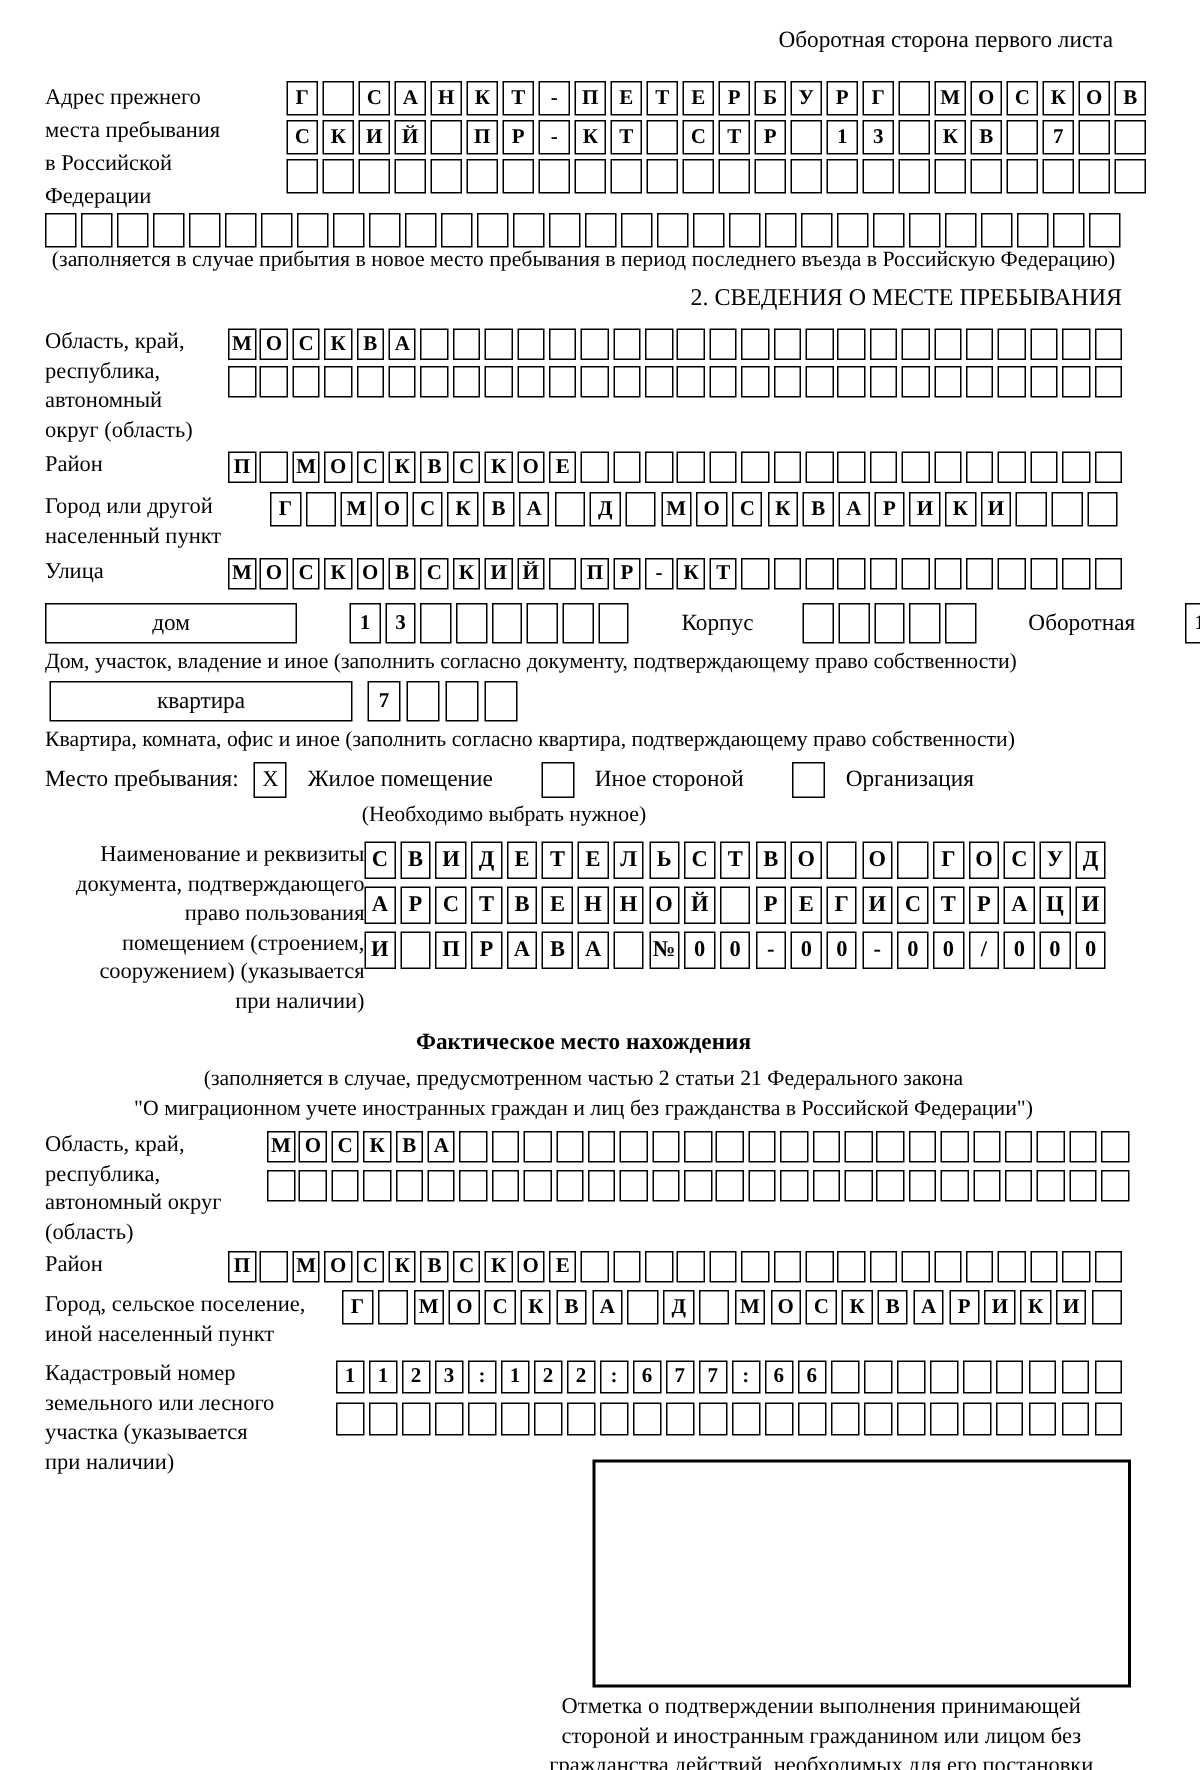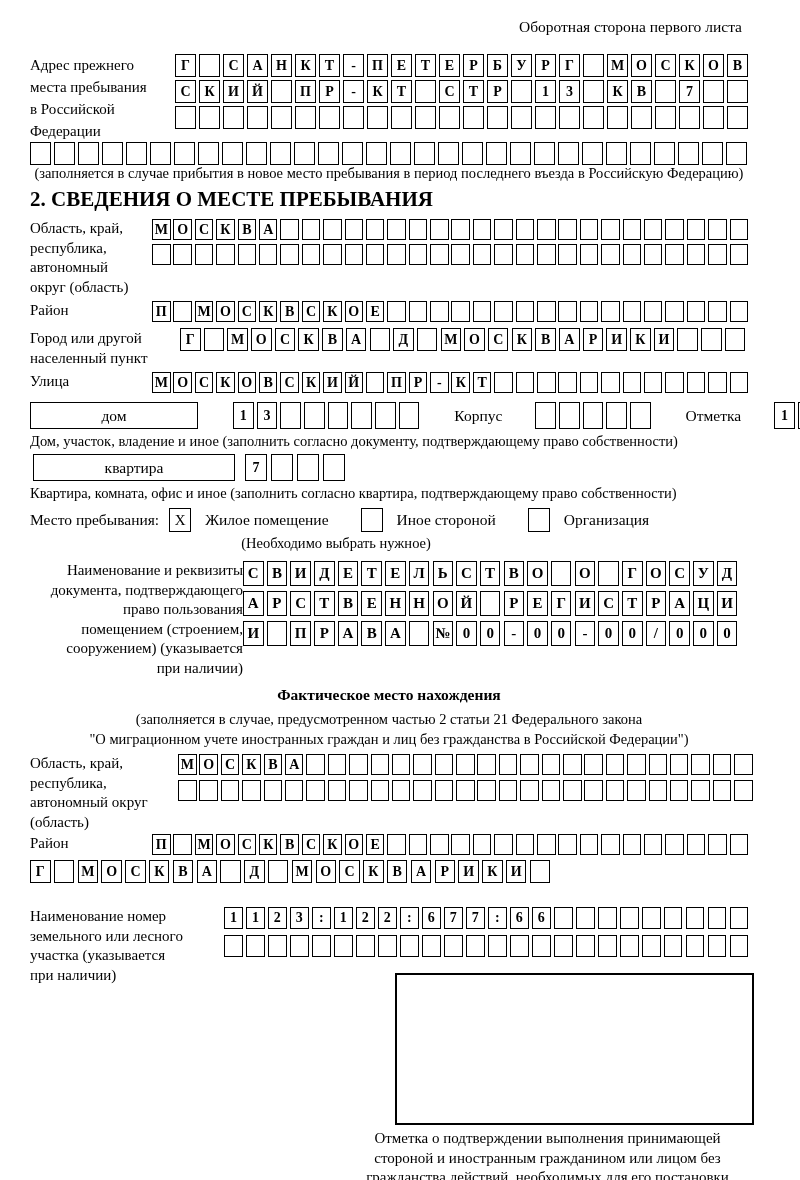--- a/index.html
+++ b/index.html
@@ -30,26 +30,26 @@
   .kv  .cell { width: 22px;   height: 27px; margin-right: 4px;   }
   .doc .cell { width: 20.5px; height: 25px; margin-right: 3.2px; font-size: 15px; }
   .kad .cell { width: 18.8px; height: 22px; margin-right: 3.2px; }
   .g3  .cell { width: 20.5px; height: 23px; margin-right: 3.3px; }
   .cellrow .cell:last-child { margin-right: 0; }
 
   .note { font-size: 14.5px; line-height: 16px; }
   .center { text-align: center; }
   .w718 { width: 718px; }
 
-  .prev-block { margin-top: 18px; }
+  .prev-block { margin-top: 18px; gap: 16px; }
   .prev-label { width: 145px; }
   .full-row { margin-top: 0; }
   .top-note { margin-top: 0; }
 
-  .sect-title { margin-top: 8px; width: 718px; text-align: left; font-weight: bold; font-size: 21px; line-height: 20px; }
+  .sect-title { margin-top: 8px; width: 718px; text-align: right; font-weight: normal; font-size: 16px; line-height: 20px; }
 
   .oblast-block { margin-top: 10px; height: 80px; overflow: visible; }
   .oblast-label { width: 122px; }
   .oblast-rows .cellrow { margin-bottom: 4px; }
 
   .raion-block  { margin-top: 2px; }
   .raion-label  { width: 122px; }
 
   .gorod-block  { margin-top: 6px; height: 42px; overflow: visible; }
   .gorod-label  { width: 150px; line-height: 20px; }
@@ -417,21 +417,21 @@
         <div class="cell"></div>
       </div>
     <span class="inline-lbl">Корпус</span>
     <div class="cellrow md2">
         <div class="cell"></div>
         <div class="cell"></div>
         <div class="cell"></div>
         <div class="cell"></div>
         <div class="cell"></div>
       </div>
-    <span class="inline-lbl">Отметка</span>
+    <span class="inline-lbl">Оборотная</span>
     <div class="cellrow md2">
         <div class="cell">1</div>
         <div class="cell"></div>
         <div class="cell"></div>
         <div class="cell"></div>
       </div>
   </div>
   <div class="small-caption">Дом, участок, владение и иное (заполнить согласно документу, подтверждающему право собственности)</div>
 
   <div class="kvart-row">
@@ -635,20 +635,22 @@
         <div class="cell"></div>
         <div class="cell"></div>
         <div class="cell"></div>
         <div class="cell"></div>
         <div class="cell"></div>
         <div class="cell"></div>
       </div>
   </div>
 
   <div class="fieldblock gorod3-block">
+    <div class="flabel gorod3-label">Город, сельское поселение,
+иной населенный пункт</div>
     <div class="cellrow g3">
         <div class="cell">Г</div>
         <div class="cell"></div>
         <div class="cell">М</div>
         <div class="cell">О</div>
         <div class="cell">С</div>
         <div class="cell">К</div>
         <div class="cell">В</div>
         <div class="cell">А</div>
         <div class="cell"></div>
@@ -662,21 +664,21 @@
         <div class="cell">А</div>
         <div class="cell">Р</div>
         <div class="cell">И</div>
         <div class="cell">К</div>
         <div class="cell">И</div>
         <div class="cell"></div>
       </div>
   </div>
 
   <div class="fieldblock kad-block">
-    <div class="flabel kad-label">Наименование номер
+    <div class="flabel kad-label">Кадастровый номер
 земельного или лесного
 участка (указывается
 при наличии)</div>
     <div class="rows kad-rows">
       <div class="cellrow kad">
           <div class="cell">1</div>
           <div class="cell">1</div>
           <div class="cell">2</div>
           <div class="cell">3</div>
           <div class="cell">:</div>

